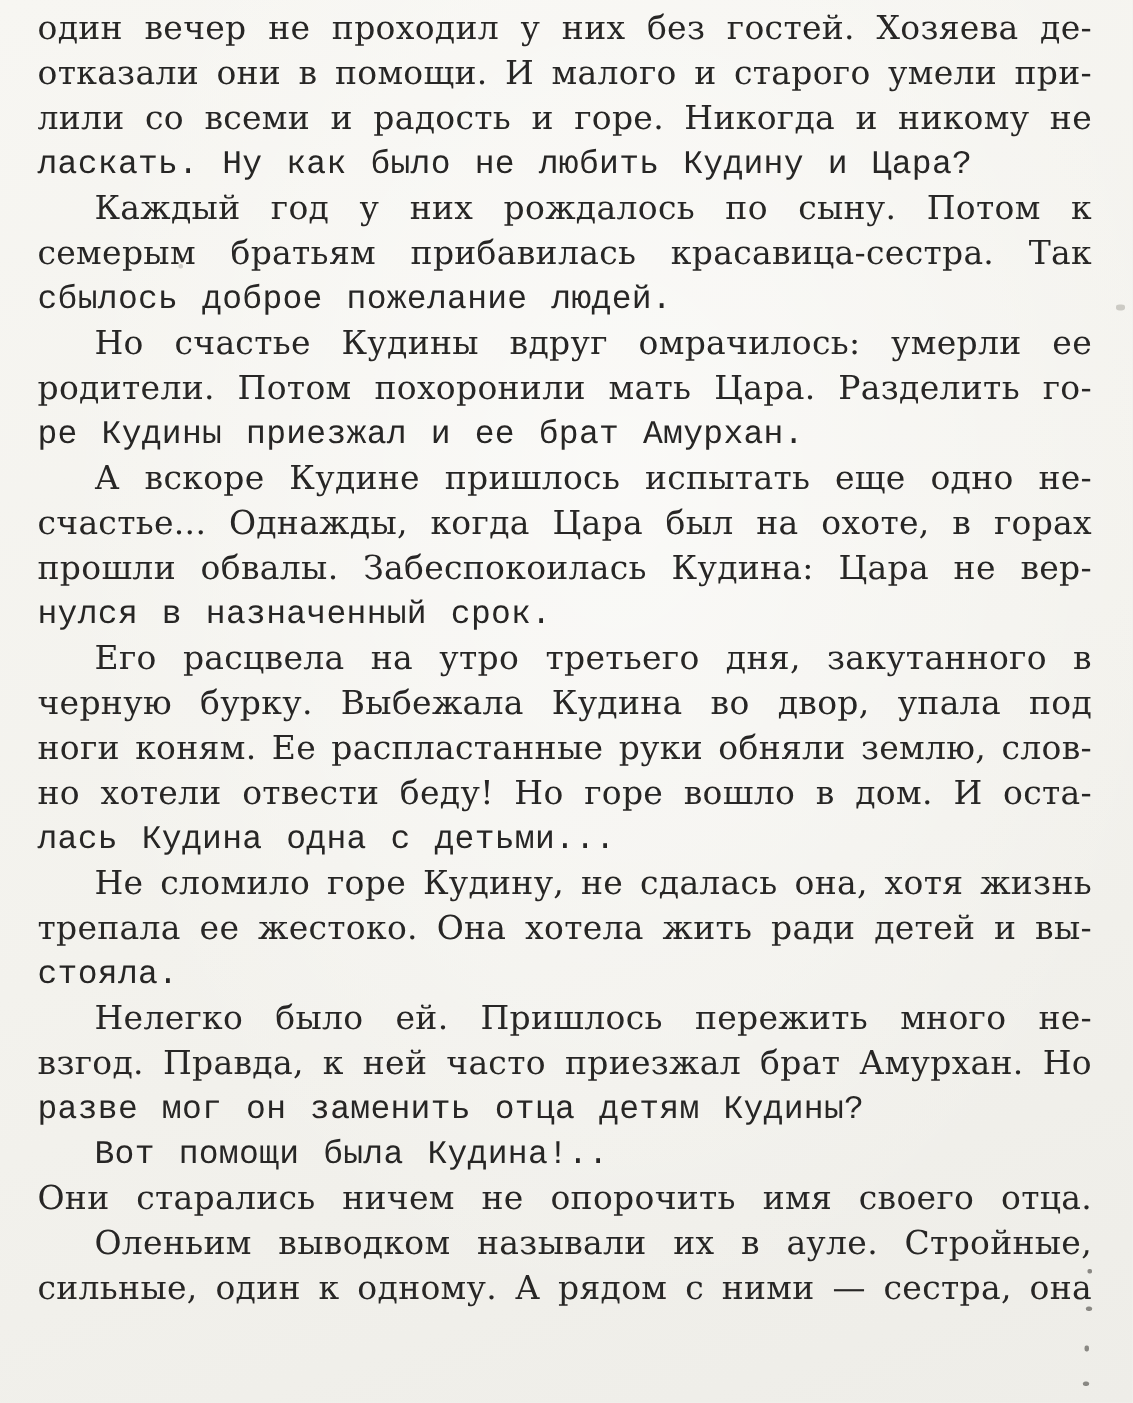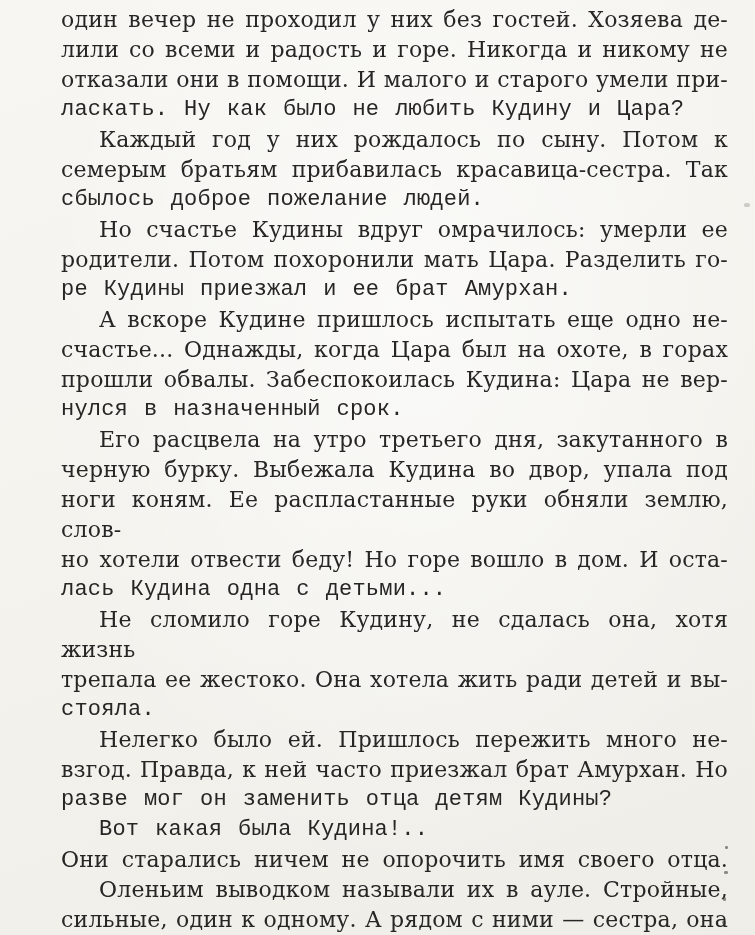--- a/index.html
+++ b/index.html
@@ -14,21 +14,20 @@
     height: 935px;
     overflow: hidden;
     background-color: var(--paper, #f4f3ef);
     background-image:
       radial-gradient(ellipse at 55% 35%, rgba(255,255,255,0.55) 0%, rgba(255,255,255,0) 65%),
       linear-gradient(160deg, #f7f6f2 0%, #f3f2ed 55%, #eeede8 100%);
     color: var(--ink, #272625);
   }
   .text-block {
     padding: 5px 27px 0 25px;
-    margin-left: 36px;
   }
   .paragraph { display: block; }
   .line {
     font-size: 22px;
     line-height: 30px;
     letter-spacing: 0.2px;
     text-align: justify;
     text-align-last: justify;
     text-justify: inter-word;
     text-rendering: optimizeLegibility;
@@ -48,22 +47,22 @@
   .speck.s5 { left: 722px; top: 921px; width: 4px; height: 3px; }
   .speck.s6 { left: 119px; top: 176px; width: 3px; height: 3px; background: rgba(90,88,82,0.25); }
 </style>
 </head>
 <body>
 
 <div class="page">
   <div class="text-block">
       <div class="paragraph">
         <div class="line">один вечер не проходил у них без гостей. Хозяева де-</div>
+        <div class="line">отказали они в помощи. И малого и старого умели при-</div>
         <div class="line">лили со всеми и радость и горе. Никогда и никому не</div>
-        <div class="line">отказали они в помощи. И малого и старого умели при-</div>
         <div class="line last">ласкать. Ну как было не любить Кудину и Цара?</div>
       </div>
       <div class="paragraph">
         <div class="line first">Каждый год у них рождалось по сыну. Потом к</div>
         <div class="line">семерым братьям прибавилась красавица-сестра. Так</div>
         <div class="line last">сбылось доброе пожелание людей.</div>
       </div>
       <div class="paragraph">
         <div class="line first">Но счастье Кудины вдруг омрачилось: умерли ее</div>
         <div class="line">родители. Потом похоронили мать Цара. Разделить го-</div>
@@ -86,21 +85,21 @@
         <div class="line first">Не сломило горе Кудину, не сдалась она, хотя жизнь</div>
         <div class="line">трепала ее жестоко. Она хотела жить ради детей и вы-</div>
         <div class="line last">стояла.</div>
       </div>
       <div class="paragraph">
         <div class="line first">Нелегко было ей. Пришлось пережить много не-</div>
         <div class="line">взгод. Правда, к ней часто приезжал брат Амурхан. Но</div>
         <div class="line last">разве мог он заменить отца детям Кудины?</div>
       </div>
       <div class="paragraph">
-        <div class="line first last">Вот какая была Кудина!..</div>
+        <div class="line first last">Вот помощи была Кудина!..</div>
       </div>
       <div class="paragraph">
         <div class="line">Они старались ничем не опорочить имя своего отца.</div>
       </div>
       <div class="paragraph">
         <div class="line first">Оленьим выводком называли их в ауле. Стройные,</div>
         <div class="line">сильные, один к одному. А рядом с ними — сестра, она</div>
       </div>
     </div>
   <div class="speck s1"></div>

